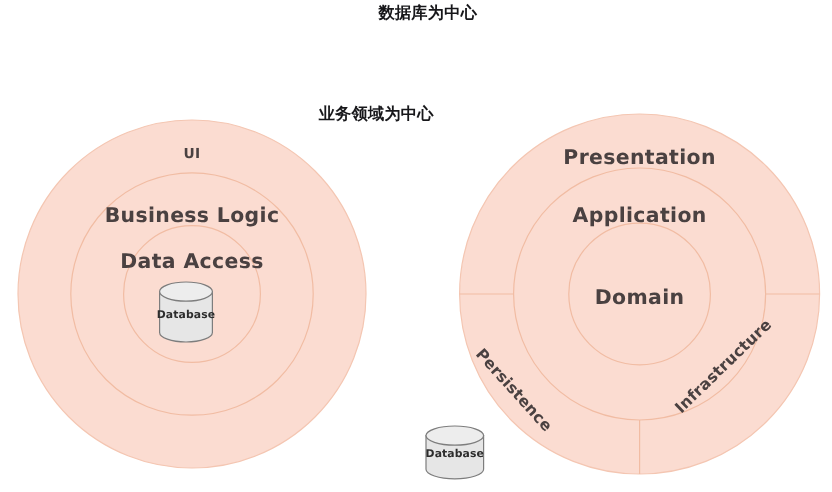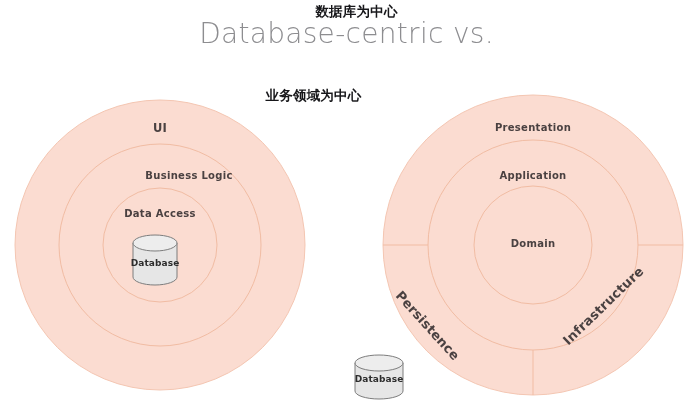--- a/index.html
+++ b/index.html
@@ -73,21 +73,21 @@
   .ring-label {
     position: absolute;
     font-size: 11.5px;
     font-weight: 700;
     color: #4a4141;
     letter-spacing: 0.3px;
     white-space: nowrap;
     transform: translateX(-50%);
     text-align: right;
   }
-  .ring-label.big { font-size: 10px; }
+  .ring-label.big { font-size: 17px; }
 
   .rot-label {
     position: absolute;
     font-size: 13px;
     font-weight: 700;
     color: #4a4141;
     white-space: nowrap;
     letter-spacing: 0.2px;
   }
 
@@ -137,29 +137,28 @@
   <g>
     <path d="M355,363 L355,391 A24,8 0 0 0 403,391 L403,363 Z" fill="#e6e6e6" stroke="#7d7d7d" stroke-width="1"></path>
     <ellipse cx="379" cy="363" rx="24" ry="8" fill="#ededed" stroke="#7d7d7d" stroke-width="1"></ellipse>
   </g>
 </svg>
 
 <div class="heading-block">
   <div class="cn-note cn-note-top">数据库为中心</div>
 
   <div class="main-title">
-    <span class="tline">Database-centric vs.</span>
   </div>
 
   <div class="cn-note cn-note-bottom">业务领域为中心</div>
 </div>
 
 <div class="ring-label" style="left:160px; top:121px;">UI</div>
 
-<div class="ring-label big" style="left:160px; top:170px;margin-left:29px;">Business Logic</div>
+<div class="ring-label big" style="left:160px; top:170px;">Business Logic</div>
 
 <div class="ring-label big" style="left:160px; top:208px;">Data Access</div>
 
 <div class="db-label" style="left:155px; top:258px;">Database</div>
 
 <div class="ring-label big" style="left:533px; top:122px;">Presentation</div>
 
 <div class="ring-label big" style="left:533px; top:170px;">Application</div>
 
 <div class="ring-label big" style="left:533px; top:238px;">Domain</div>

